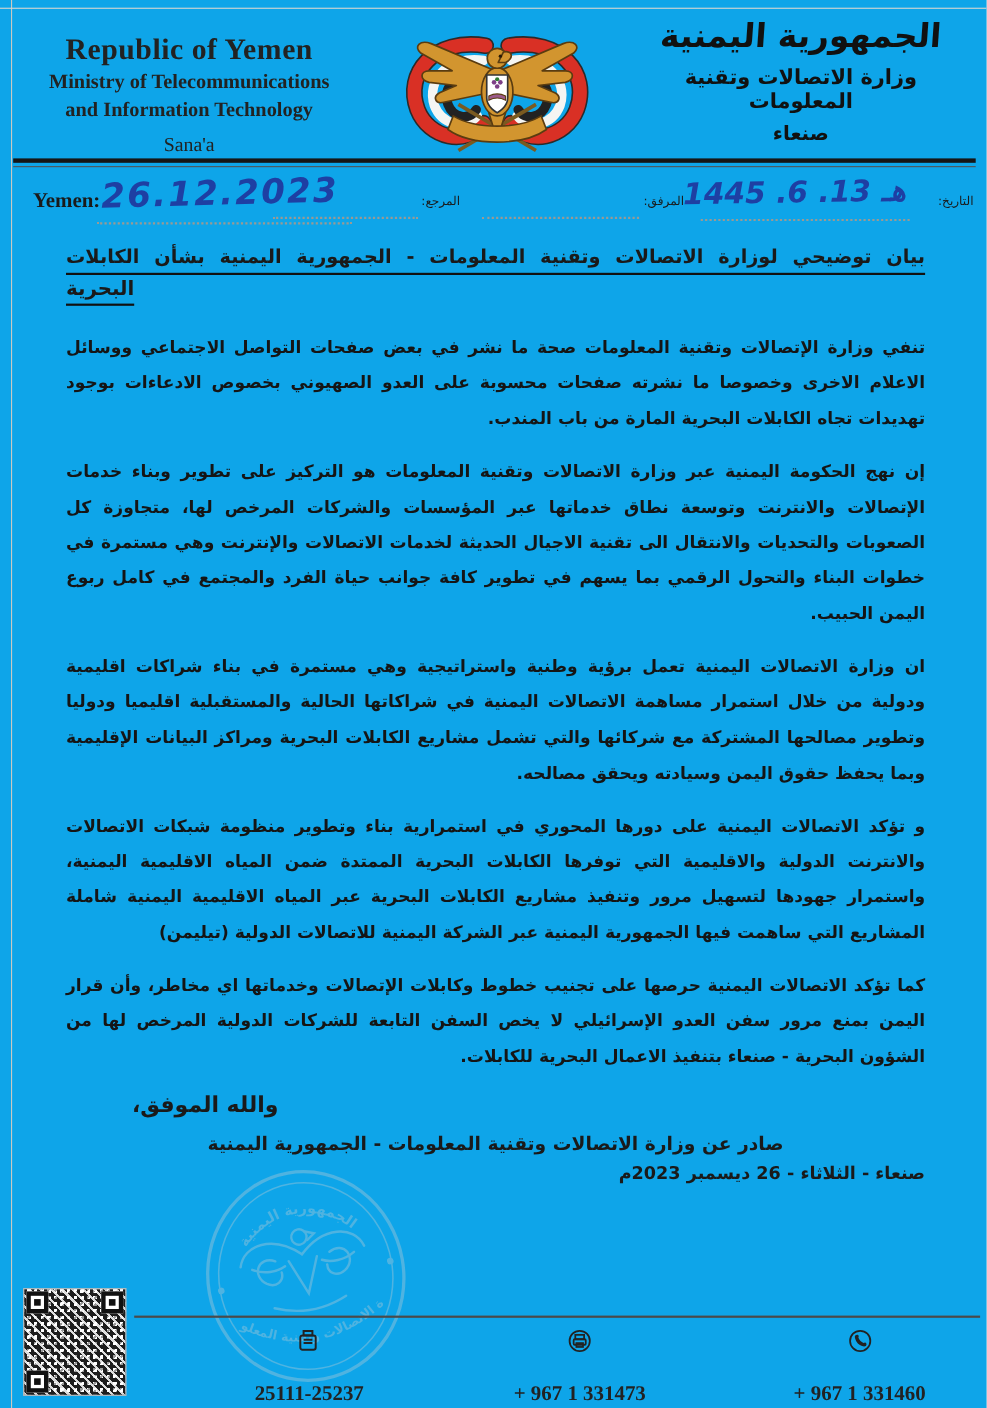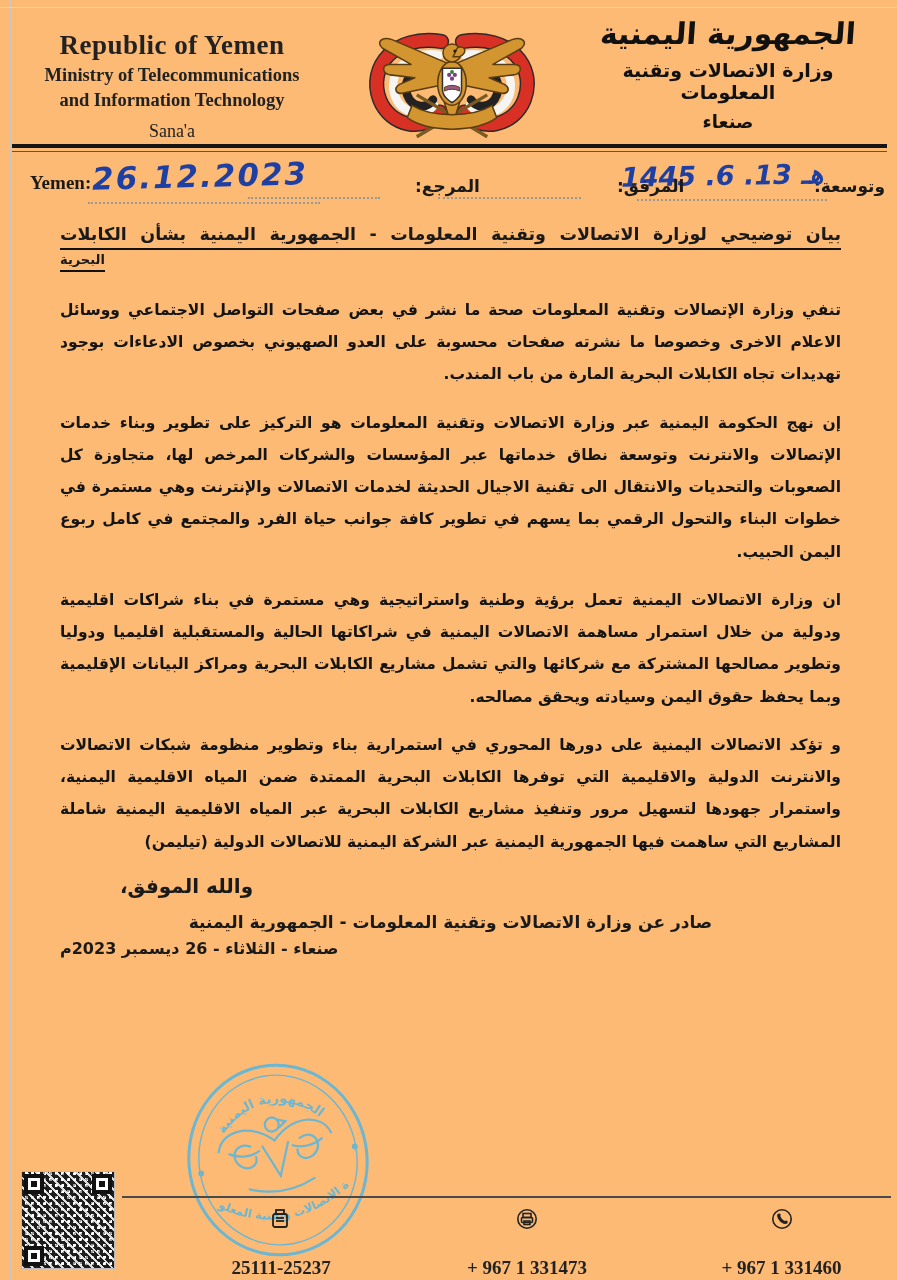--- a/index.html
+++ b/index.html
@@ -1,57 +1,57 @@
 <!DOCTYPE html>
 <html lang="ar"><head>
 <meta charset="utf-8">
 <style>
   html,body{margin:0;padding:0;background:#e8e8e4;}
-  .page{position:relative;width:897px;height:1280px;margin:0 auto;background:#fdba74;
+  .page{position:relative;width:897px;height:1280px;margin:0 auto;background:#0ea5e9;
         font-family:"DejaVu Sans",sans-serif;color:#1a1a1a;overflow:hidden;}
   
   .scan-line-left{position:absolute;left:10px;top:0;bottom:0;width:1px;background:#c9c9c2;}
   .scan-line-top{position:absolute;top:7px;left:0;right:0;height:1px;background:#d8d8d2;}
 
   
   .hdr-en{position:absolute;left:22px;top:30px;width:300px;text-align:center;
           font-family:"Liberation Serif",serif;color:#222;}
   .hdr-en .l1{font-size:27px;font-weight:bold;letter-spacing:.5px;}
   .hdr-en .l2,.hdr-en .l3{font-size:18.5px;font-weight:bold;margin-top:4px;}
   .hdr-en .l4{font-size:18px;margin-top:10px;font-weight:normal;}
   .emblem{position:absolute;left:352px;top:10px;width:200px;height:145px;}
   .hdr-ar{position:absolute;right:14px;top:16px;width:310px;text-align:center;direction:rtl;color:#111;}
   .hdr-ar .a1{font-size:30px;font-weight:bold;transform:skewX(-4deg);}
   .hdr-ar .a2{font-size:19px;font-weight:bold;margin-top:8px;}
   .hdr-ar .a3{font-size:18px;margin-top:8px;font-weight:600;}
   .rule-thick{position:absolute;left:12px;right:10px;top:144px;height:4px;background:#151515;}
   .rule-thin{position:absolute;left:12px;right:10px;top:151px;height:1px;background:#555;}
 
   
-  .lbl-ar{position:absolute;top:176px;font-size:17px;font-weight:bold;direction:rtl;margin-left:32px;}
+  .lbl-ar{position:absolute;top:176px;font-size:11px;font-weight:normal;direction:rtl;}
   .hand{color:#1e3fa3;font-style:italic;font-weight:bold;letter-spacing:2px;
         font-family:"DejaVu Sans",sans-serif;}
   .hand-date-en{position:absolute;left:92px;top:158px;font-size:31px;transform:rotate(-1.5deg);}
   .hand-date-hijri{position:absolute;right:74px;top:160px;font-size:27px;direction:rtl;transform:rotate(-1deg);}
   .date-en-label{position:absolute;left:30px;top:172px;font-size:19px;font-weight:bold;
                  font-family:"Liberation Serif",serif;}
   .dotted{position:absolute;border-bottom:2px dotted #9a9a94;height:0;}
 
   
   .doc-body{position:absolute;top:224px;left:60px;right:56px;direction:rtl;}
   .title-l1{font-size:17.5px;font-weight:bold;text-align:justify;text-align-last:justify;
             border-bottom:2.5px solid #111;padding-bottom:4px;}
-  .title-l2{font-size:13px;font-weight:bold;text-align:left;margin-top:2px;}
+  .title-l2{font-size:18px;font-weight:bold;text-align:left;margin-top:2px;}
   .title-l2 span{display:inline-block;border-bottom:2.5px solid #111;padding-bottom:3px;}
   .paras{margin-top:22px;}
   .paras p{margin:0 0 16px 0;font-size:15.5px;font-weight:600;line-height:2.08;
            text-align:justify;color:#151515;}
   .closing-phrase{text-align:left;font-size:20px;font-weight:bold;margin:10px 0 14px 60px;}
   .issued-by{text-align:center;font-size:17px;font-weight:bold;}
-  .place-date{text-align:left;font-size:16px;font-weight:bold;margin-top:7px;}
+  .place-date{text-align:right;font-size:16px;font-weight:bold;margin-top:7px;}
 
   
   .stamp{position:absolute;left:182px;top:1060px;width:192px;height:200px;
          transform:rotate(-10deg);opacity:.88;}
 
   
   .qr{position:absolute;left:22px;top:1172px;width:92px;height:96px;background-color:#fff;
       outline:1px solid #bbb;
       background-image:
         repeating-linear-gradient(45deg, rgba(255,255,255,.85) 0 2px, transparent 2px 7px),
@@ -133,21 +133,21 @@
 
   <div class="hdr-ar">
     <div class="a1">الجمهورية اليمنية</div>
     <div class="a2">وزارة الاتصالات وتقنية المعلومات</div>
     <div class="a3">صنعاء</div>
   </div>
 
   <div class="rule-thick"></div>
   <div class="rule-thin"></div>
 
-  <div class="lbl-ar" style="right:12px;">وتوسعة:</div>
+  <div class="lbl-ar" style="right:12px;">التاريخ:</div>
   <div class="hand hand-date-hijri">
     <span>هـ</span>
     <span>13. 6. 1445</span>
   </div>
   <div class="dotted" style="right:70px;width:190px;top:199px;"></div>
 
   <div class="lbl-ar" style="left:585px;">المرفق:</div>
   <div class="dotted" style="left:438px;width:143px;top:197px;"></div>
 
   <div class="lbl-ar" style="left:383px;">المرجع:</div>
@@ -161,20 +161,21 @@
     <div class="title-l1">بيان توضيحي لوزارة الاتصالات وتقنية المعلومات - الجمهورية اليمنية بشأن الكابلات</div>
     <div class="title-l2">
       <span>البحرية</span>
     </div>
 
     <div class="paras">
       <p>تنفي وزارة الإتصالات وتقنية المعلومات صحة ما نشر في بعض صفحات التواصل الاجتماعي ووسائل الاعلام الاخرى وخصوصا ما نشرته صفحات محسوبة على العدو الصهيوني بخصوص الادعاءات بوجود تهديدات تجاه الكابلات البحرية المارة من باب المندب.</p>
       <p>إن نهج الحكومة اليمنية عبر وزارة الاتصالات وتقنية المعلومات هو التركيز على تطوير وبناء خدمات الإتصالات والانترنت وتوسعة نطاق خدماتها عبر المؤسسات والشركات المرخص لها، متجاوزة كل الصعوبات والتحديات والانتقال الى تقنية الاجيال الحديثة لخدمات الاتصالات والإنترنت وهي مستمرة في خطوات البناء والتحول الرقمي بما يسهم في تطوير كافة جوانب حياة الفرد والمجتمع في كامل ربوع اليمن الحبيب.</p>
       <p>ان وزارة الاتصالات اليمنية تعمل برؤية وطنية واستراتيجية وهي مستمرة في بناء شراكات اقليمية ودولية من خلال استمرار مساهمة الاتصالات اليمنية في شراكاتها الحالية والمستقبلية اقليميا ودوليا وتطوير مصالحها المشتركة مع شركائها والتي تشمل مشاريع الكابلات البحرية ومراكز البيانات الإقليمية وبما يحفظ حقوق اليمن وسيادته ويحقق مصالحه.</p>
       <p>و تؤكد الاتصالات اليمنية على دورها المحوري في استمرارية بناء وتطوير منظومة شبكات الاتصالات والانترنت الدولية والاقليمية التي توفرها الكابلات البحرية الممتدة ضمن المياه الاقليمية اليمنية، واستمرار جهودها لتسهيل مرور وتنفيذ مشاريع الكابلات البحرية عبر المياه الاقليمية اليمنية شاملة المشاريع التي ساهمت فيها الجمهورية اليمنية عبر الشركة اليمنية للاتصالات الدولية (تيليمن)</p>
+      <p>كما تؤكد الاتصالات اليمنية حرصها على تجنيب خطوط وكابلات الإتصالات وخدماتها اي مخاطر، وأن قرار اليمن بمنع مرور سفن العدو الإسرائيلي لا يخص السفن التابعة للشركات الدولية المرخص لها من الشؤون البحرية - صنعاء بتنفيذ الاعمال البحرية للكابلات.</p>
     </div>
 
     <div class="closing-phrase">والله الموفق،</div>
     <div class="issued-by">صادر عن وزارة الاتصالات وتقنية المعلومات - الجمهورية اليمنية</div>
     <div class="place-date">صنعاء - الثلاثاء - 26 ديسمبر 2023م</div>
   </div>
 
   <svg class="stamp" viewBox="0 0 190 200">
     <defs>
       <path id="stampTop" d="M28,104 A68,74 0 0 1 162,104"></path>

